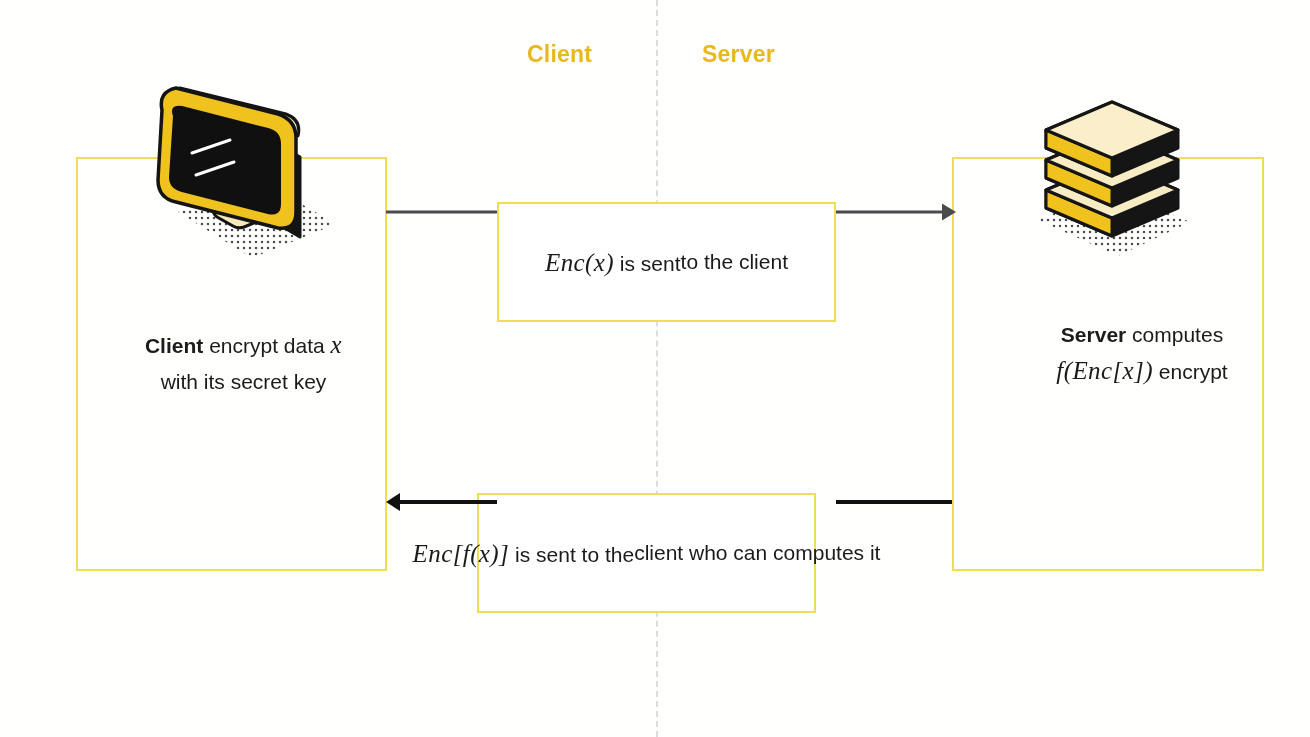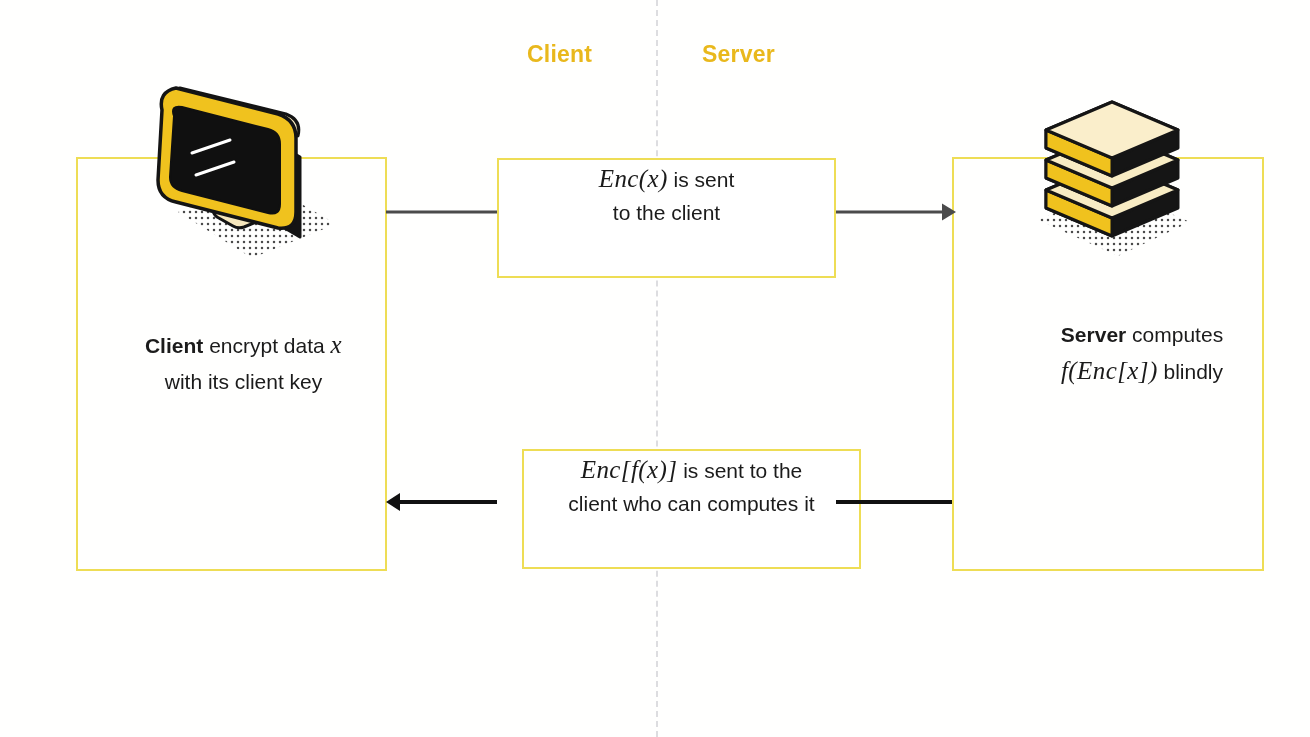--- a/index.html
+++ b/index.html
@@ -48,26 +48,27 @@
   #panel-client { left: 76px;  top: 157px; width: 311px; height: 414px; }
   #panel-server { left: 952px; top: 157px; width: 312px; height: 414px; }
 
   
   .msg-box {
     position: absolute;
     border: 2px solid #eedd55;
     background: #ffffff;
     box-sizing: border-box;
     display: flex;
-    flex-direction: column;
+    flex-direction: row;
     align-items: center;
-    justify-content: flex-start;
+    justify-content: center;
+    margin-top: 44px;
   }
   #msg-top    { left: 497px; top: 158px; width: 339px; height: 120px; }
-  #msg-bottom { left: 522px; top: 449px; width: 339px; height: 120px; }
+  #msg-bottom { left: 477px; top: 449px; width: 339px; height: 120px; }
 
   .msg-line {
     font-size: 21px;
     color: #1b1b1b;
     line-height: 1.48;
     white-space: nowrap;
     text-align: center;
   }
 
   
@@ -137,21 +138,21 @@
 
       <line x1="52" y1="81" x2="90" y2="68" stroke="#ffffff" stroke-width="3" stroke-linecap="round"></line>
       <line x1="56" y1="103" x2="94" y2="90" stroke="#ffffff" stroke-width="3" stroke-linecap="round"></line>
     </svg>
   </div>
 
   <div class="panel-text" id="client-text">
     <div class="row">
       <span class="bold">Client</span><span> encrypt data </span><span class="math">x</span>
     </div>
-    <div class="row">with its client key</div>
+    <div class="row">with its secret key</div>
   </div>
 
   <div class="panel" id="panel-server"></div>
 
   <div class="icon-wrap" id="server-icon">
     <svg width="180" height="172" viewBox="0 0 180 172" xmlns="http://www.w3.org/2000/svg">
       <defs>
         <pattern id="dots-b" x="0" y="0" width="6" height="6" patternUnits="userSpaceOnUse">
           <circle cx="2" cy="2" r="1.25" fill="#2a2a2a"></circle>
         </pattern>
@@ -179,21 +180,21 @@
         <path d="M24,38 L90,10 L156,38 L90,66 Z" fill="#faeecb" stroke="#151515" stroke-width="3" stroke-linejoin="round"></path>
       </g>
     </svg>
   </div>
 
   <div class="panel-text" id="server-text">
     <div class="row">
       <span class="bold">Server</span><span> computes</span>
     </div>
     <div class="row">
-      <span class="math">f(Enc[x])</span><span> blindly</span>
+      <span class="math">f(Enc[x])</span><span> encrypt</span>
     </div>
   </div>
 
   <div class="msg-box" id="msg-top">
     <div class="msg-line">
       <span class="math">Enc(x)</span><span>  is sent</span>
     </div>
     <div class="msg-line">to the client</div>
   </div>
 

